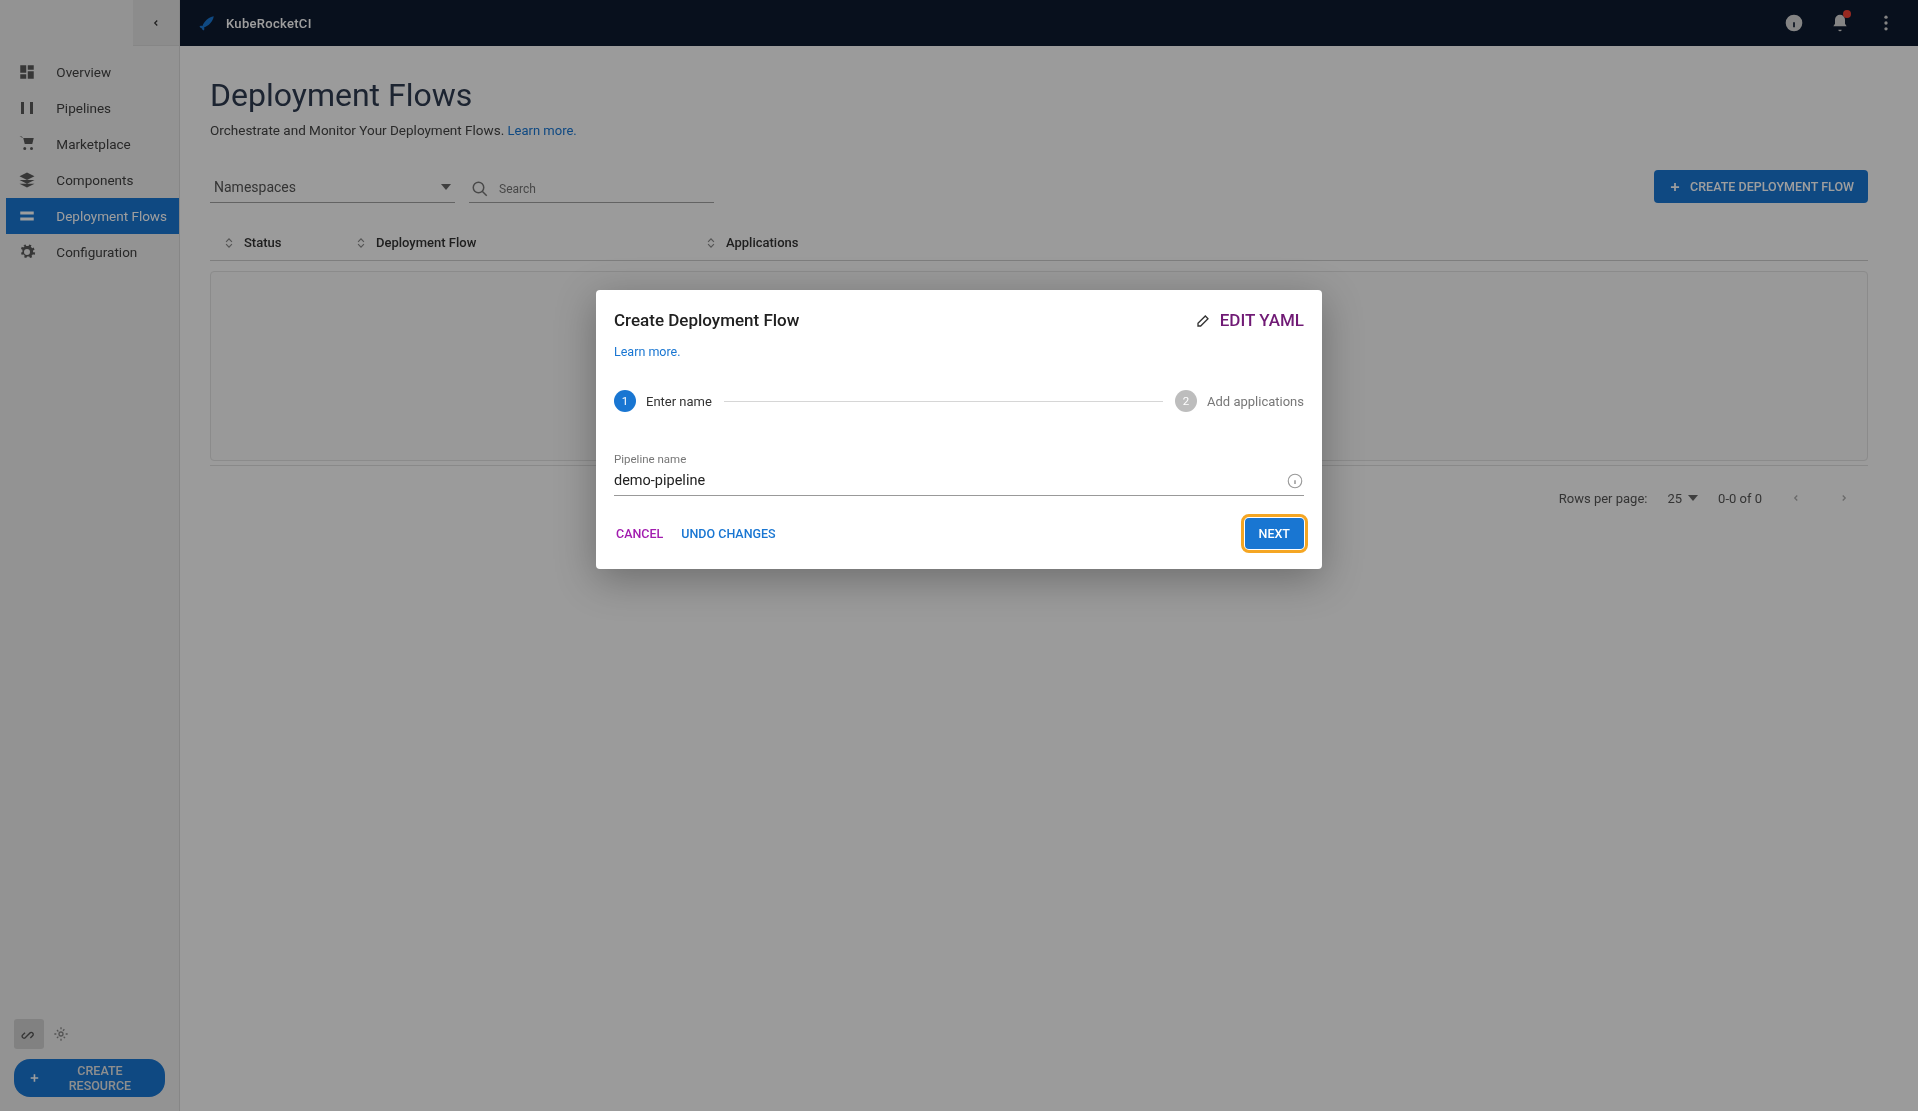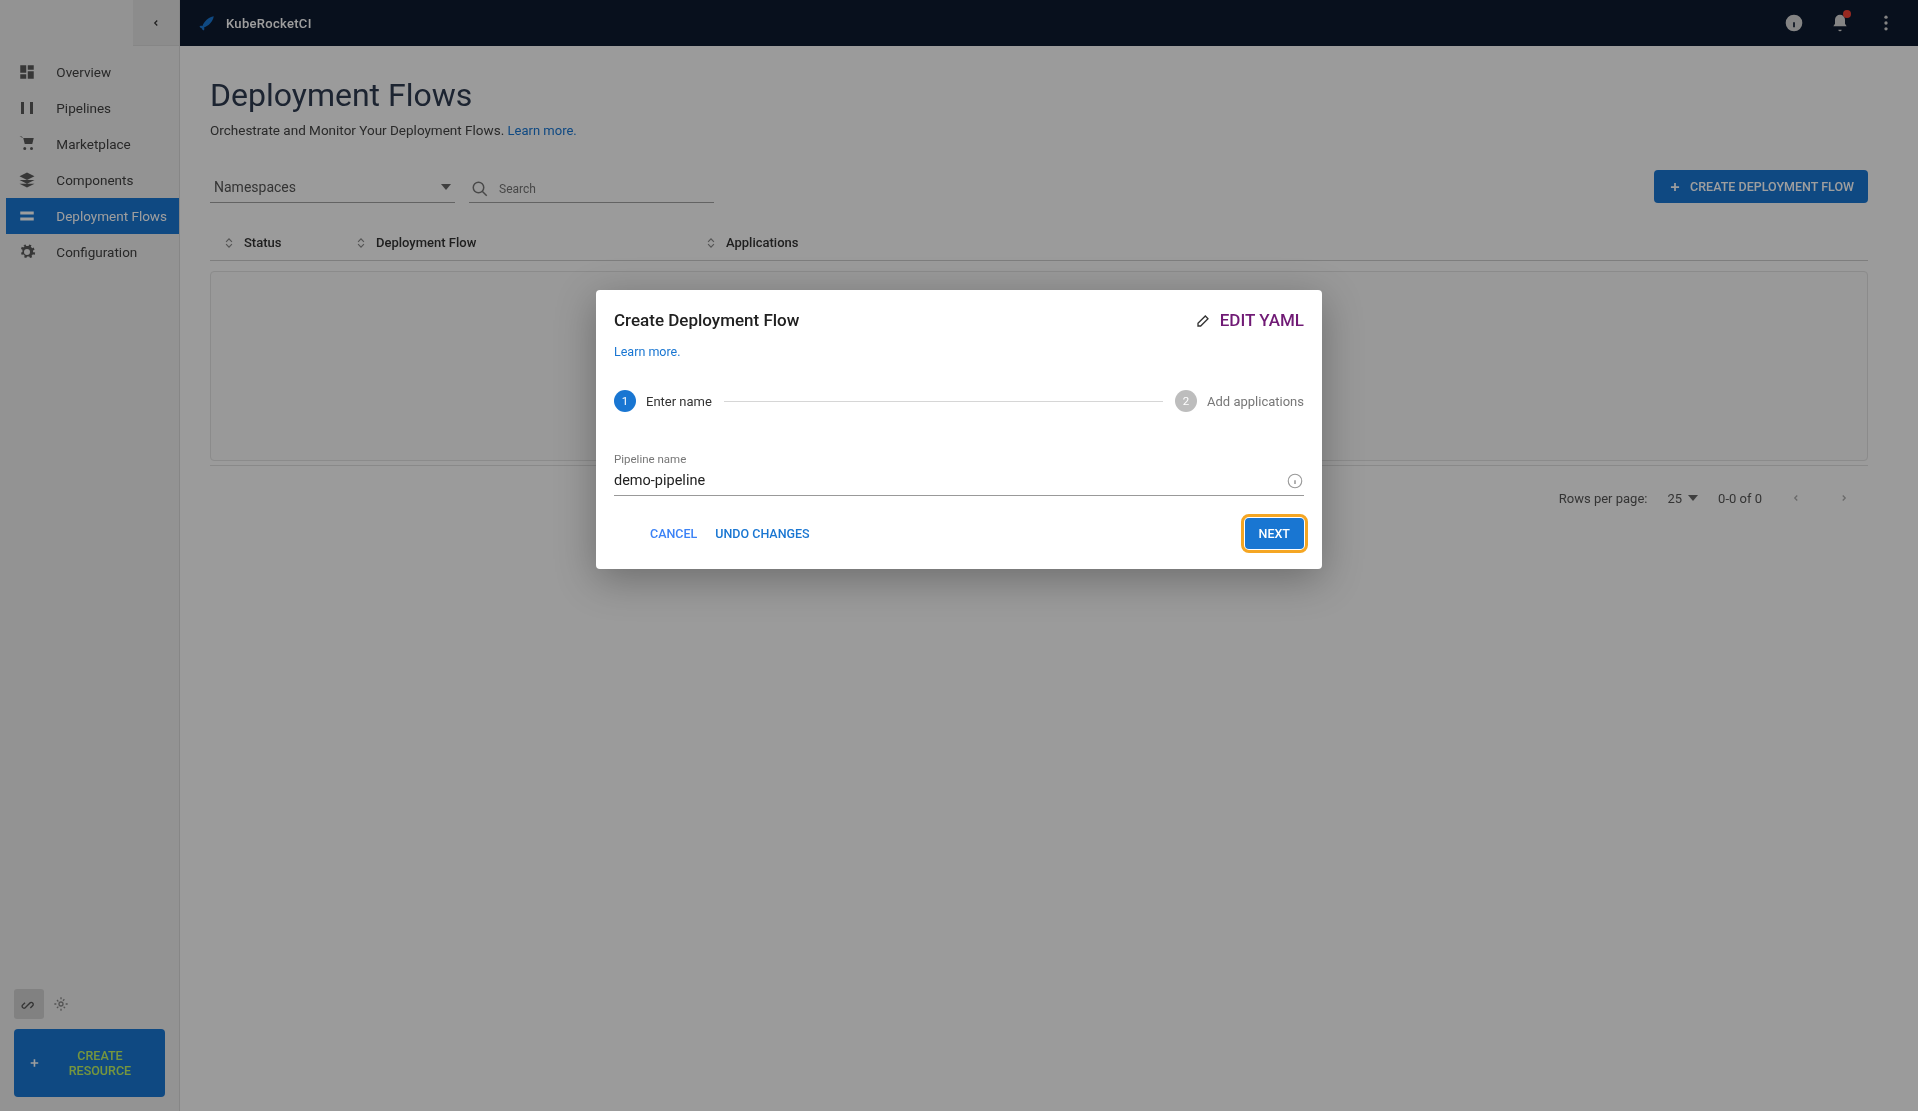--- a/index.html
+++ b/index.html
@@ -21,21 +21,21 @@
     .collapse-btn { width: 46px; height: 46px; display: flex; align-items: center; justify-content: center; cursor: pointer; }
     .sidebar-nav { flex: 1; padding-top: 8px; }
     .nav-item { height: 36px; display: flex; align-items: center; padding: 0 12px; gap: 20px; font-size: 13.5px; color: #424242; cursor: pointer; }
     .nav-item.active { background: #1976d2; color: #fff; }
     .nav-item svg { width: 18px; height: 18px; fill: #595959; }
     .nav-item.active svg { fill: #fff; }
     .sidebar-bottom { padding: 14px; display: flex; flex-direction: column; gap: 10px; }
     .bottom-icons { display: flex; gap: 2px; }
     .bottom-icon-btn { width: 30px; height: 30px; display: flex; align-items: center; justify-content: center; border-radius: 3px; cursor: pointer; background: #d0d0d0; }
     .bottom-icon-btn:nth-child(2){background:none;}
-    .create-resource-btn { background: #1976d2; color: #bef264; font-size: 12.5px; font-weight: 500; padding: 19px 14px; border: none; border-radius: 4px; display: flex; align-items: center; gap: 8px; cursor: pointer; }
+    .create-resource-btn { background: #1976d2; color: #e5e5e5; font-size: 12.5px; font-weight: 500; padding: 4px 14px; border: none; border-radius: 16px; display: flex; align-items: center; gap: 8px; cursor: pointer; }
 
     
     .main { position: absolute; top: 46px; left: 180px; right: 0; bottom: 0; padding: 30px 50px 30px 30px; overflow: auto; }
     .page-title { font-size: 32px; font-weight: 400; color: #2e3a4f; margin-bottom: 8px; }
     .page-subtitle { font-size: 13.5px; color: #444; margin-bottom: 32px; }
     .page-subtitle a { color: #1976d2; text-decoration: none; font-size: 13px; }
 
     .filter-row { display: flex; align-items: flex-end; gap: 14px; margin-bottom: 22px; }
     .ns-select { width: 245px; height: 32px; border: none; border-bottom: 1px solid #a0a0a0; font-size: 14px; color: #555; display: flex; align-items: center; justify-content: space-between; cursor: pointer; padding: 0 4px; }
     .search-wrap { display: flex; align-items: center; border-bottom: 1px solid #a0a0a0; width: 245px; gap: 10px; padding: 4px 2px; }
@@ -73,21 +73,21 @@
     .step-line { flex: 1; height: 1px; background: #d6d6d6; margin-left: 12px; margin-right: 12px; }
 
     .form-field { position: relative; padding-top: 14px; margin-bottom: 18px; }
     .field-label { font-size: 11.5px; color: #777; }
     .field-input-row { display: flex; align-items: center; border-bottom: 1px solid #999; }
     .field-input { border: none; outline: none; font-size: 14.5px; padding: 6px 0; flex: 1; color: #222; background: transparent; }
     .field-info { width: 18px; height: 18px; }
 
     .dialog-actions { display: flex; align-items: center; gap: 14px; margin-top: 22px; }
     .btn-text { background: none; border: none; font-size: 12.5px; font-weight: 500; cursor: pointer; padding: 6px 2px; }
-    .btn-cancel { color: #3b82f6; margin-left: 34px; }
+    .btn-cancel { color: #a21caf; }
     .btn-undo { color: #1976d2; }
     .btn-next { margin-left: auto; background: #1976d2; color: #fff; border: none; font-size: 12.5px; font-weight: 500; padding: 8px 14px; border-radius: 4px; cursor: pointer; outline: 3px solid #f5a623; outline-offset: 1px; }
   </style>
 </head>
 <body>
 
 <aside class="sidebar">
   <div class="sidebar-top">
     <div class="collapse-btn">
       <svg width="10" height="12" viewBox="0 0 24 24">

